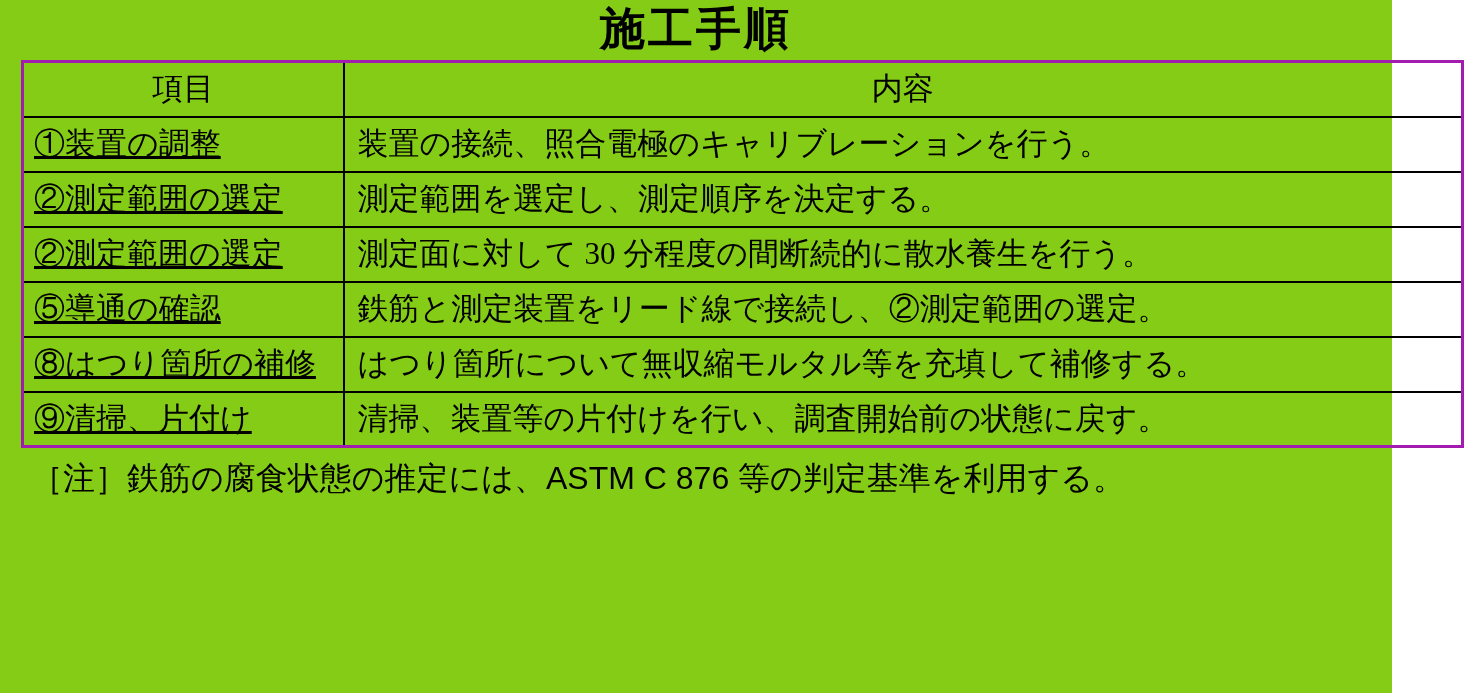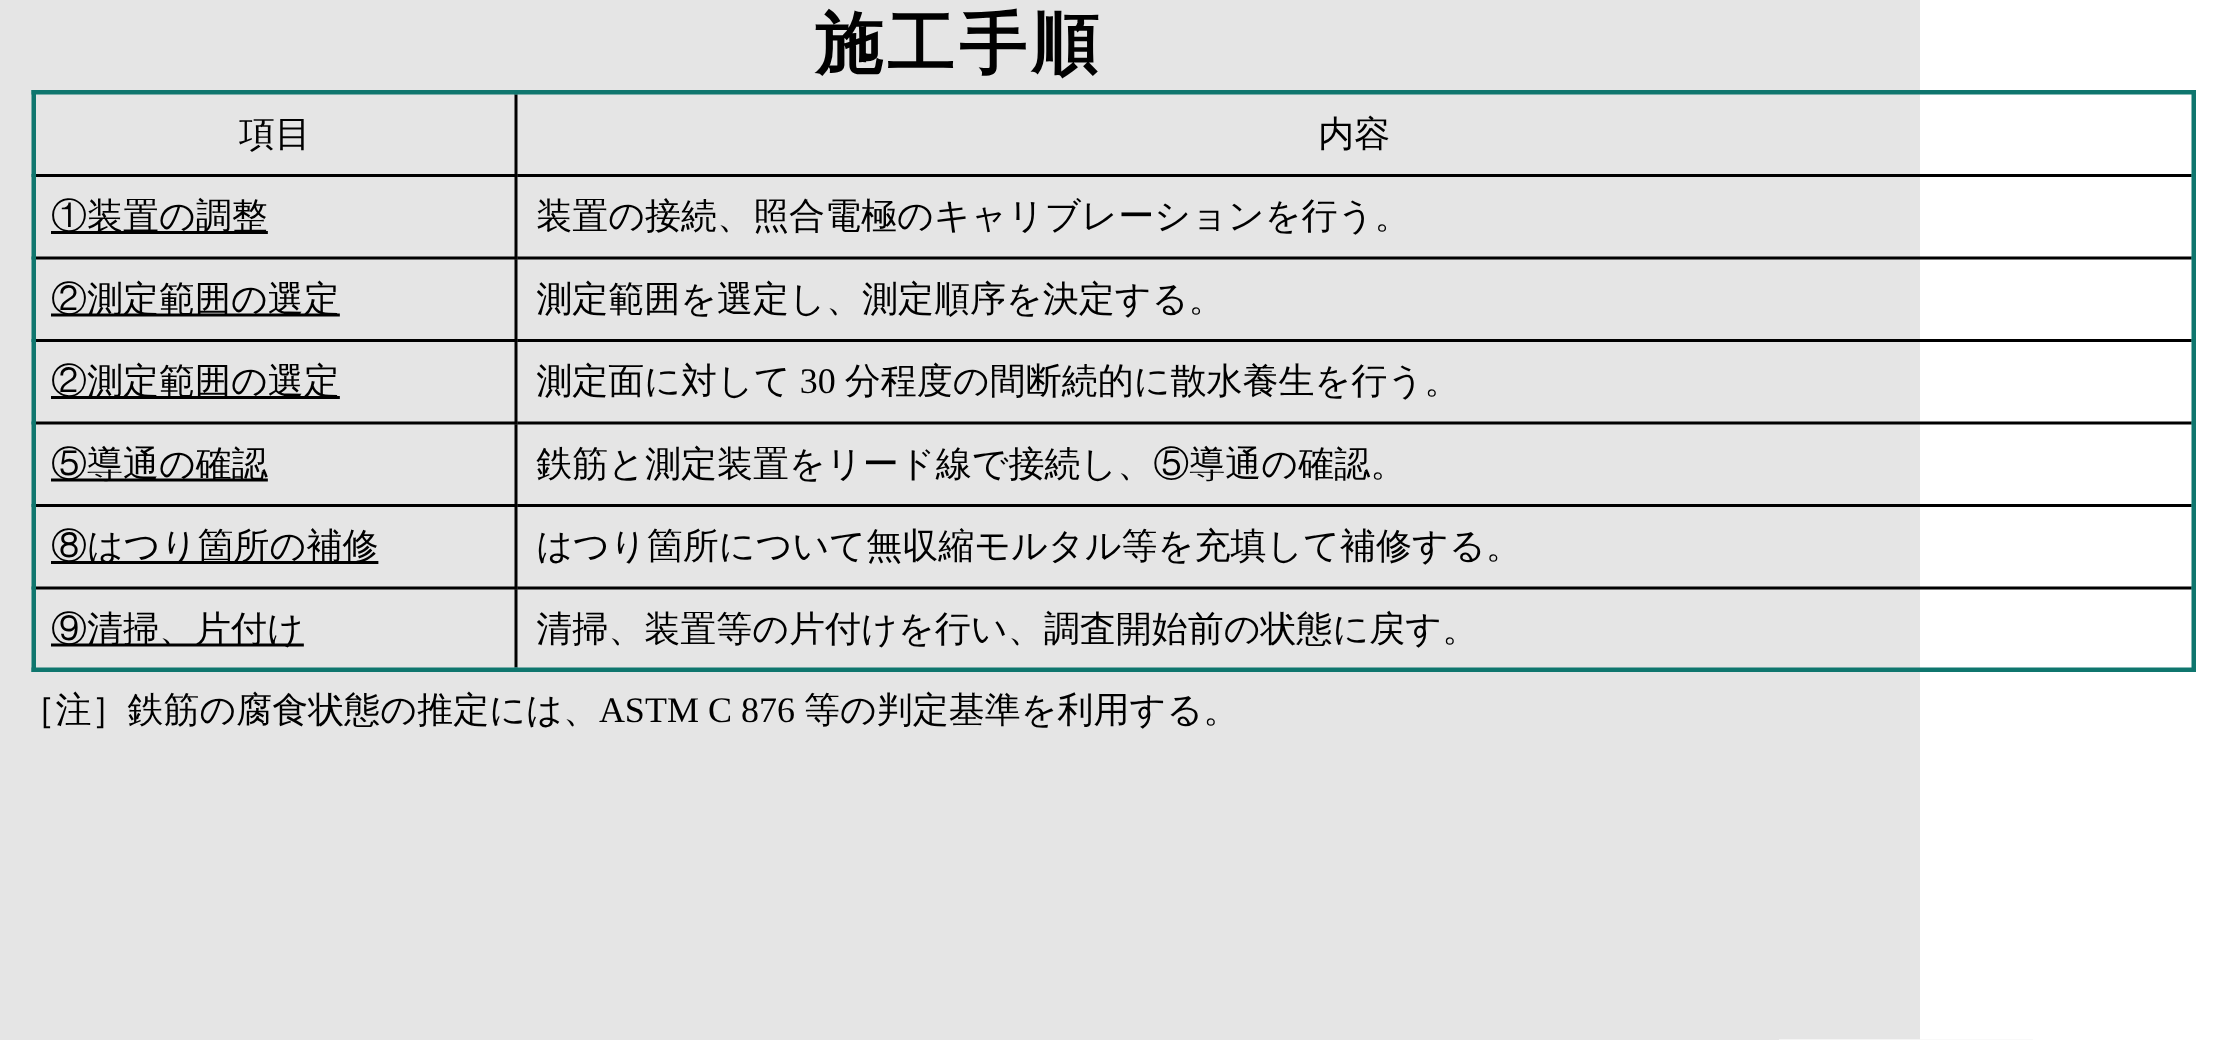--- a/index.html
+++ b/index.html
@@ -5,63 +5,63 @@
   * { margin: 0; padding: 0; box-sizing: border-box; }
   html, body {
     background: #ffffff;
     width: 1480px;
     height: 693px;
     overflow: hidden;
     font-family: "Liberation Serif", serif;
     color: #000000;
   }
   .page {
-    width: 1280px;
+    width: 1392px;
     height: 693px;
-    background: #e5e5e5;
+    background: #84cc16;
     position: relative;
   }
   .doc-title {
     text-align: center;
     font-family: "Liberation Sans", sans-serif;
     font-weight: bold;
     font-size: 45px;
     line-height: 58px;
     letter-spacing: 3px;
     color: #000000;
   }
   table.procedure {
     border-collapse: collapse;
     table-layout: fixed;
     width: 1440px;
     margin-left: 21px;
     margin-top: 2px;
     font-family: "Liberation Serif", serif;
-    font-size: 24px;
-    border: 3px solid #0f766e;
+    font-size: 31px;
+    border: 3px solid #a21caf;
   }
   table.procedure th,
   table.procedure td {
     border: 2px solid #000000;
     height: 55px;
     vertical-align: middle;
     font-weight: normal;
     white-space: nowrap;
     overflow: hidden;
   }
   table.procedure col.c-item { width: 321px; }
   table.procedure col.c-content { width: 1119px; }
   th.h-item, th.h-content { text-align: center; }
   td.item-cell { padding-left: 10px; text-align: left; text-decoration: underline; }
   td.content-cell { padding-left: 13px; text-align: left; }
   .note {
-    margin-left: 13px;
+    margin-left: 31px;
     margin-top: 9px;
-    font-size: 24px;
-    font-family: Liberation Serif, serif;
+    font-size: 32px;
+    font-family: Liberation Sans, sans-serif;
     white-space: nowrap;
   }
 </style>
 </head>
 <body>
 
 <div class="page">
 
   <h1 class="doc-title">施工手順</h1>
 
@@ -84,21 +84,21 @@
         <tr>
           <td class="item-cell">②測定範囲の選定</td>
           <td class="content-cell">測定範囲を選定し、測定順序を決定する。</td>
         </tr>
         <tr>
           <td class="item-cell">②測定範囲の選定</td>
           <td class="content-cell">測定面に対して 30 分程度の間断続的に散水養生を行う。</td>
         </tr>
         <tr>
           <td class="item-cell">⑤導通の確認</td>
-          <td class="content-cell">鉄筋と測定装置をリード線で接続し、⑤導通の確認。</td>
+          <td class="content-cell">鉄筋と測定装置をリード線で接続し、②測定範囲の選定。</td>
         </tr>
         <tr>
           <td class="item-cell">⑧はつり箇所の補修</td>
           <td class="content-cell">はつり箇所について無収縮モルタル等を充填して補修する。</td>
         </tr>
         <tr>
           <td class="item-cell">⑨清掃、片付け</td>
           <td class="content-cell">清掃、装置等の片付けを行い、調査開始前の状態に戻す。</td>
         </tr>
       </tbody>

